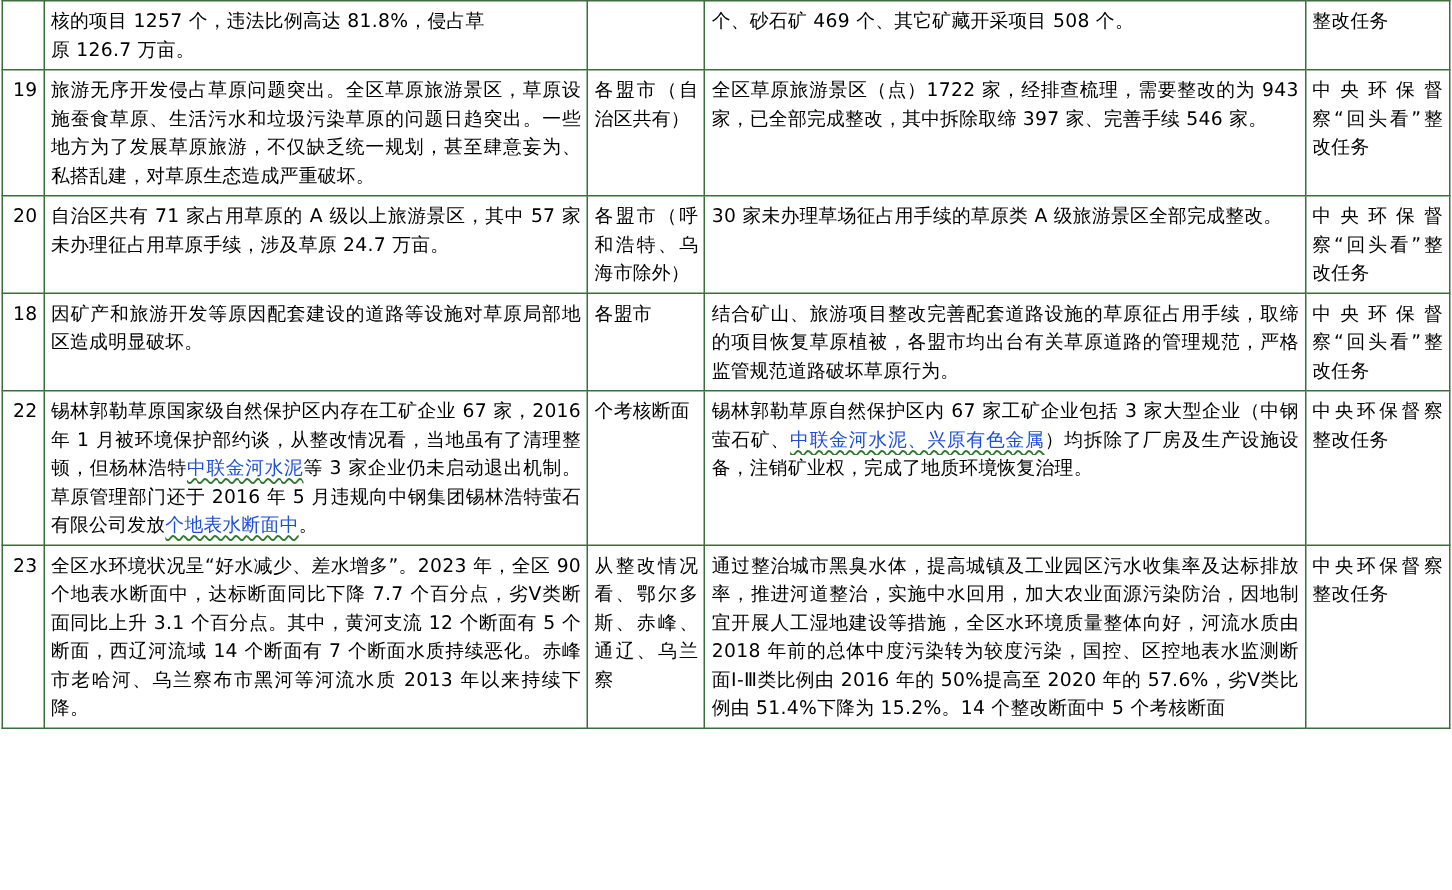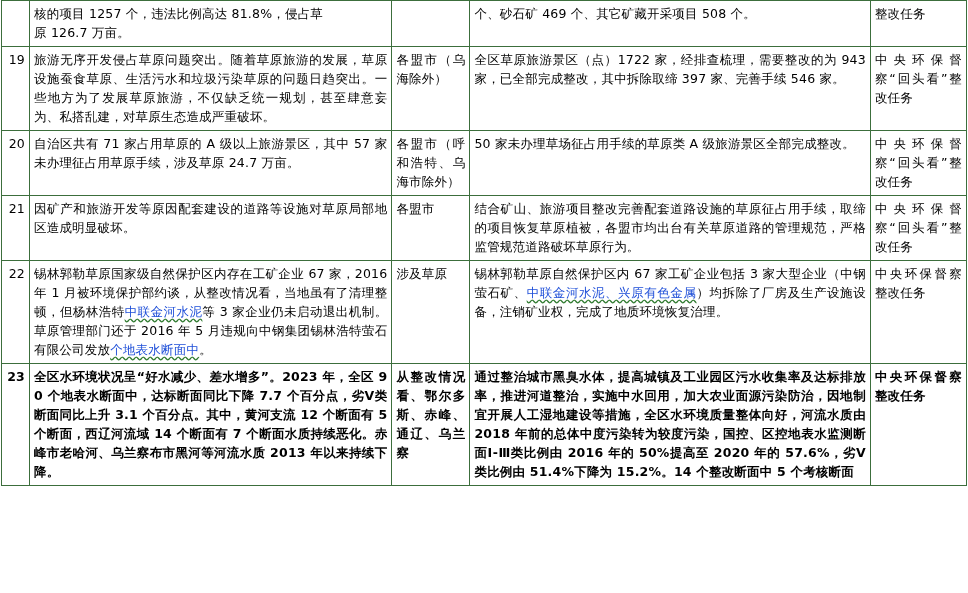--- a/index.html
+++ b/index.html
@@ -56,21 +56,20 @@
     text-decoration: underline;
     text-decoration-style: wavy;
     text-decoration-color: #2f7a2f;
     text-underline-offset: 2px;
   }
   .clip-row td {
     border-top: none;
   }
   .cut-bottom td {
     border-bottom: none;
-    font-weight: bold;
   }
   .para { margin: 0; }
 </style>
 </head>
 <body>
 
 <div class="sheet">
   <table class="doc-table">
     <colgroup>
       <col class="c-num">
@@ -87,46 +86,46 @@
           <p class="para">核的项目 1257 个，违法比例高达 81.8%，侵占草</p>
           <p class="para">原 126.7 万亩。</p>
         </td>
         <td class="dept"></td>
         <td class="measure">个、砂石矿 469 个、其它矿藏开采项目 508 个。</td>
         <td class="type">整改任务</td>
       </tr>
 
       <tr>
         <td class="num">19</td>
-        <td class="issue">旅游无序开发侵占草原问题突出。随着草原旅游的发展，草原设施蚕食草原、生活污水和垃圾污染草原的问题日趋突出。一些地方为了发展草原旅游，不仅缺乏统一规划，甚至肆意妄为、私搭乱建，对草原生态造成严重破坏。</td>
-        <td class="dept">各盟市（乌海除外）</td>
+        <td class="issue">旅游无序开发侵占草原问题突出。全区草原旅游景区，草原设施蚕食草原、生活污水和垃圾污染草原的问题日趋突出。一些地方为了发展草原旅游，不仅缺乏统一规划，甚至肆意妄为、私搭乱建，对草原生态造成严重破坏。</td>
+        <td class="dept">各盟市（自治区共有）</td>
         <td class="measure">全区草原旅游景区（点）1722 家，经排查梳理，需要整改的为 943 家，已全部完成整改，其中拆除取缔 397 家、完善手续 546 家。</td>
         <td class="type">中央环保督察“回头看”整改任务</td>
       </tr>
 
       <tr>
         <td class="num">20</td>
         <td class="issue">自治区共有 71 家占用草原的 A 级以上旅游景区，其中 57 家未办理征占用草原手续，涉及草原 24.7 万亩。</td>
         <td class="dept">各盟市（呼和浩特、乌海市除外）</td>
-        <td class="measure">50 家未办理草场征占用手续的草原类 A 级旅游景区全部完成整改。</td>
+        <td class="measure">30 家未办理草场征占用手续的草原类 A 级旅游景区全部完成整改。</td>
         <td class="type">中央环保督察“回头看”整改任务</td>
       </tr>
 
       <tr>
-        <td class="num">21</td>
+        <td class="num">18</td>
         <td class="issue">因矿产和旅游开发等原因配套建设的道路等设施对草原局部地区造成明显破坏。</td>
         <td class="dept">各盟市</td>
         <td class="measure">结合矿山、旅游项目整改完善配套道路设施的草原征占用手续，取缔的项目恢复草原植被，各盟市均出台有关草原道路的管理规范，严格监管规范道路破坏草原行为。</td>
         <td class="type">中央环保督察“回头看”整改任务</td>
       </tr>
 
       <tr>
         <td class="num">22</td>
         <td class="issue"><span>锡林郭勒草原国家级自然保护区内存在工矿企业 67 家，2016 年 1 月被环境保护部约谈，从整改情况看，当地虽有了清理整顿，但杨林浩特</span><span class="u-green">中联金河水泥</span><span>等 3 家企业仍未启动退出机制。草原管理部门还于 2016 年 5 月违规向中钢集团锡林浩特萤石有限公司发放</span><span class="u-green">个地表水断面中</span><span>。</span></td>
-        <td class="dept">涉及草原</td>
+        <td class="dept">个考核断面</td>
         <td class="measure"><span>锡林郭勒草原自然保护区内 67 家工矿企业包括 3 家大型企业（中钢萤石矿、</span><span class="u-green">中联金河水泥、兴原有色金属</span><span>）均拆除了厂房及生产设施设备，注销矿业权，完成了地质环境恢复治理。</span></td>
         <td class="type">中央环保督察整改任务</td>
       </tr>
 
       <tr class="cut-bottom">
         <td class="num">23</td>
         <td class="issue">全区水环境状况呈“好水减少、差水增多”。2023 年，全区 90 个地表水断面中，达标断面同比下降 7.7 个百分点，劣Ⅴ类断面同比上升 3.1 个百分点。其中，黄河支流 12 个断面有 5 个断面，西辽河流域 14 个断面有 7 个断面水质持续恶化。赤峰市老哈河、乌兰察布市黑河等河流水质 2013 年以来持续下降。</td>
         <td class="dept">从整改情况看、鄂尔多斯、赤峰、通辽、乌兰察</td>
         <td class="measure">通过整治城市黑臭水体，提高城镇及工业园区污水收集率及达标排放率，推进河道整治，实施中水回用，加大农业面源污染防治，因地制宜开展人工湿地建设等措施，全区水环境质量整体向好，河流水质由 2018 年前的总体中度污染转为较度污染，国控、区控地表水监测断面Ⅰ-Ⅲ类比例由 2016 年的 50%提高至 2020 年的 57.6%，劣Ⅴ类比例由 51.4%下降为 15.2%。14 个整改断面中 5 个考核断面</td>
         <td class="type">中央环保督察整改任务</td>

